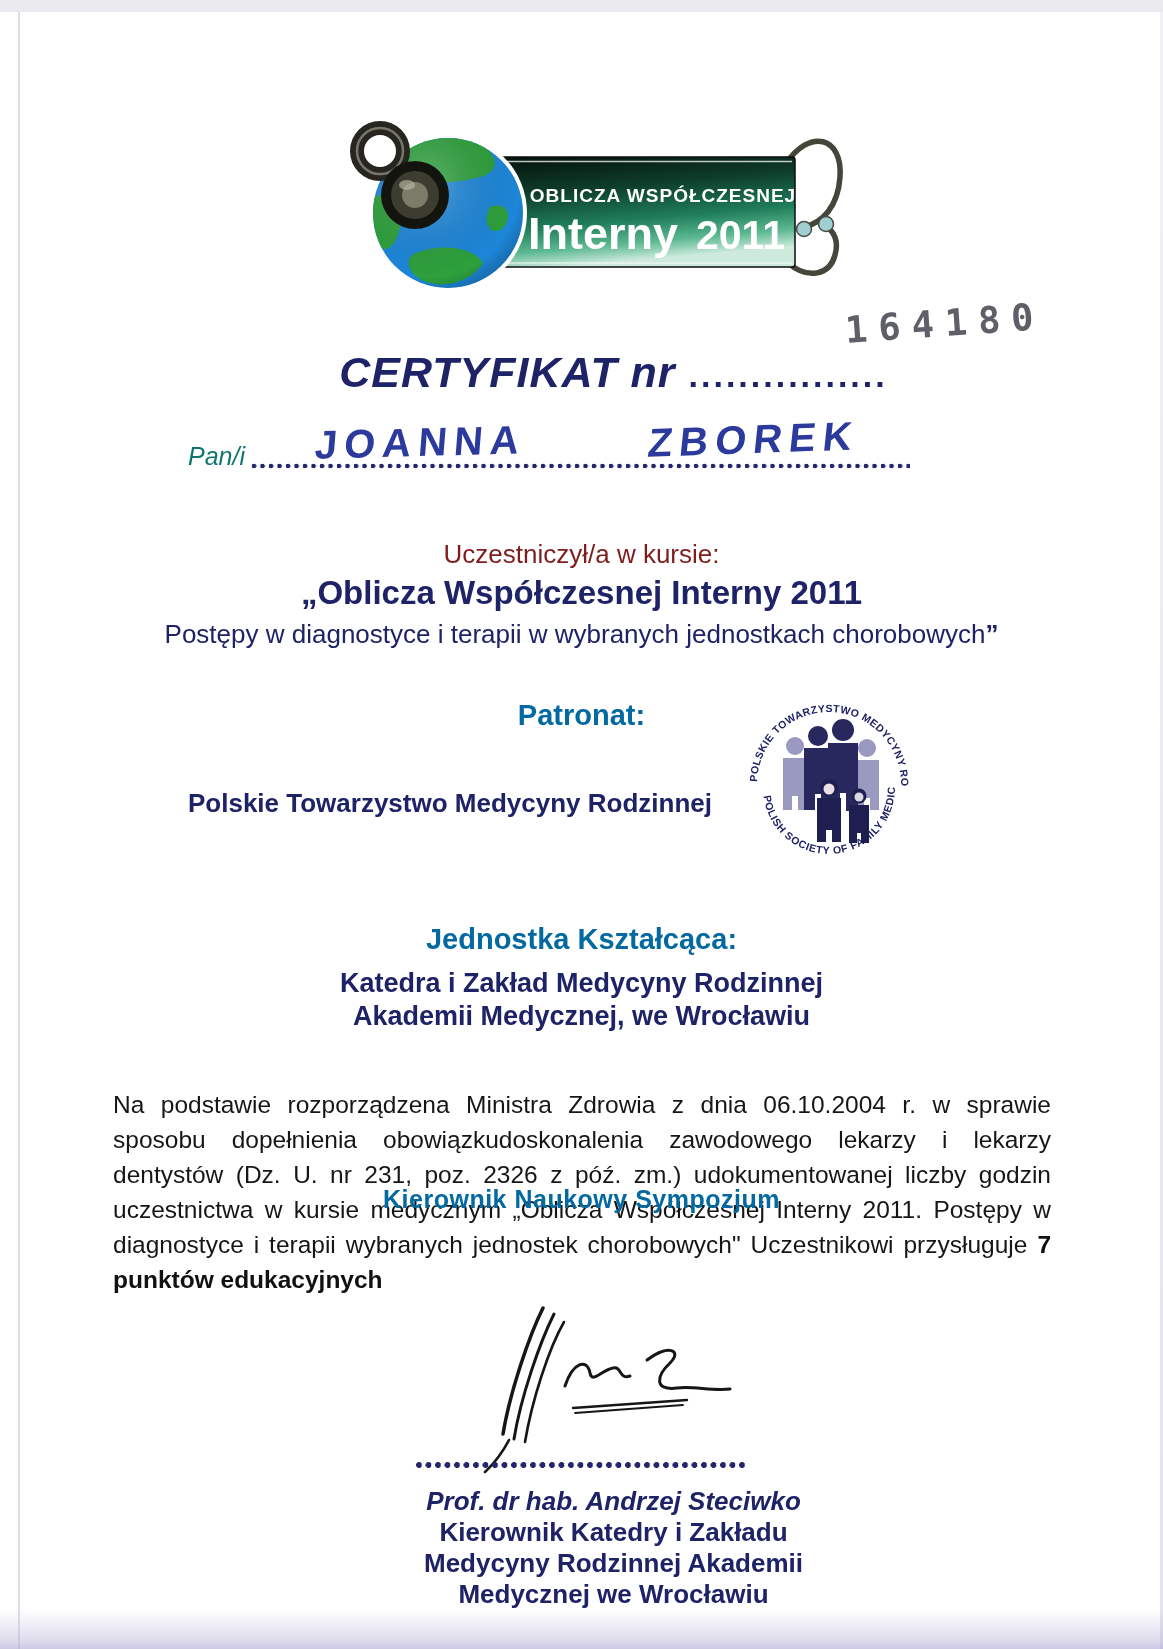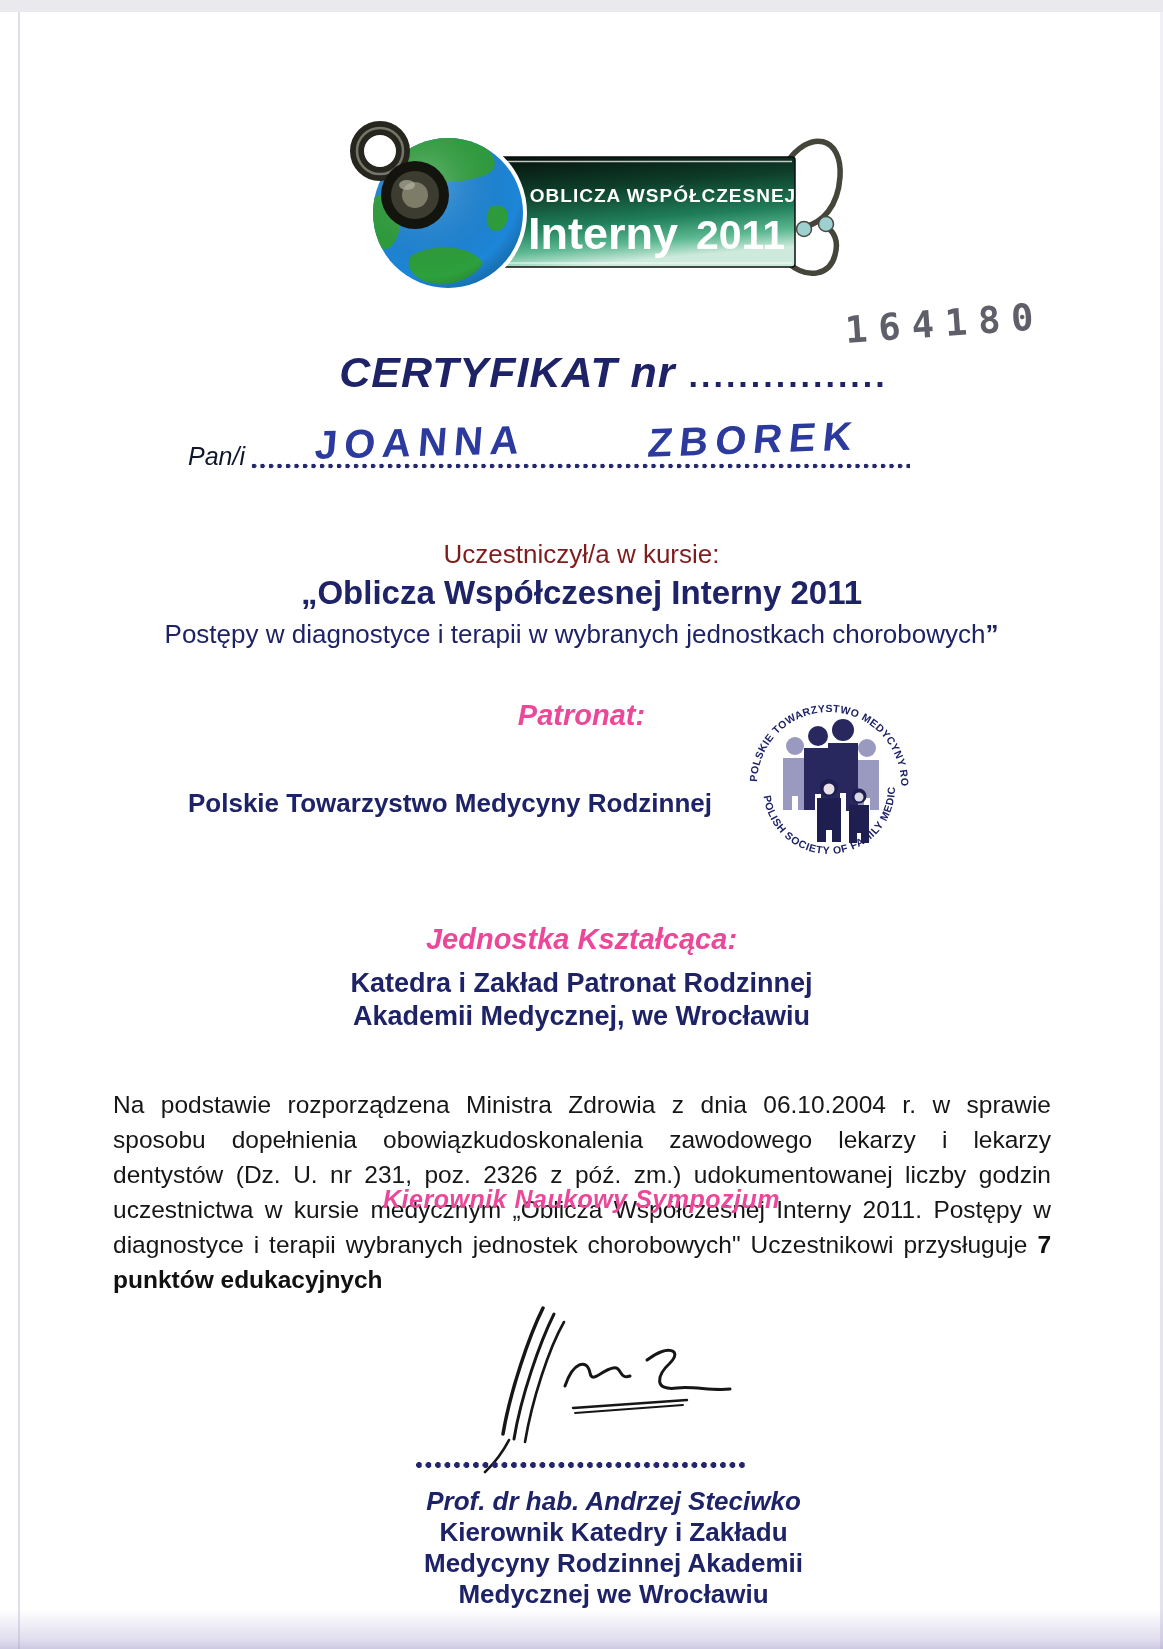--- a/index.html
+++ b/index.html
@@ -4,21 +4,21 @@
 <style>
   html,body{margin:0;padding:0;background:#e9e9ee;}
   .page{
     position:relative;width:1163px;height:1649px;margin:12px auto;
     background:#ffffff;overflow:hidden;
     font-family:"Liberation Sans",sans-serif;color:#1e2266;
   }
   .abs{position:absolute;}
   .centered{left:0;width:1163px;text-align:center;}
   .navy{color:#1e2266;}
-  .blue{color:#ec4899;font-style:italic;}
+  .blue{color:#0369a1;}
   .bold{font-weight:bold;}
 
   
   .scan-left{left:18px;top:0;width:2px;height:1649px;background:#d6d6e2;opacity:.8;}
   .scan-bottom{left:0;bottom:0;width:1163px;height:52px;
     background:linear-gradient(to bottom,rgba(199,193,224,0) 0%,rgba(186,178,216,.45) 60%,rgba(168,159,206,.85) 100%);}
   .scan-right{right:0;top:0;width:3px;height:1649px;background:linear-gradient(to bottom,#eceaf4,#d9d5e8);opacity:.7;}
 
   
   .stamp{
@@ -26,21 +26,21 @@
     font-size:37px;font-weight:bold;color:#3c3c49;letter-spacing:11px;
     transform:rotate(-4deg);opacity:.82;
   }
 
   
   .cert-title{top:336px;font-size:43px;font-weight:bold;font-style:italic;letter-spacing:1px;padding-left:32px;}
   .cert-title .dots{font-style:normal;letter-spacing:3px;font-size:34px;}
 
   
   .recipient-row{left:188px;top:430px;width:722px;display:flex;align-items:flex-end;}
-  .recipient-label{font-size:25px;font-style:italic;color:#0f172a;padding-right:6px;}
+  .recipient-label{font-size:25px;font-style:italic;color:#0f766e;padding-right:6px;}
   .leader{flex:1;height:25px;
     background-image:radial-gradient(circle at 3px 20px,#23266b 2.1px,rgba(0,0,0,0) 2.6px);
     background-size:8.5px 25px;background-repeat:repeat-x;}
   .handwriting{
     font-size:40px;font-weight:bold;color:#2b3a9c;letter-spacing:7px;
     transform:rotate(-1.5deg) skewX(-6deg);white-space:nowrap;
   }
   .hand-first{left:315px;top:408px;}
   .hand-last{left:648px;top:405px;transform:rotate(-2deg) skewX(-8deg);}
 
@@ -180,21 +180,21 @@
       <circle cx="96" cy="104" r="9" fill="#1e1e50"></circle>
         <circle cx="96" cy="105" r="5.5" fill="#e8e0e6"></circle>
       <path d="M84,114 h24 v44 h-9 v-12 h-6 v12 h-9 Z" fill="#1e1e50"></path>
       <circle cx="126" cy="112" r="7.5" fill="#1e1e50"></circle>
         <circle cx="126" cy="113" r="4.5" fill="#d8d8e4"></circle>
       <path d="M116,121 h20 v38 h-8 v-10 h-4 v10 h-8 Z" fill="#1e1e50"></path>
     </g>
   </svg>
 
   <div class="abs centered jednostka-heading blue">Jednostka Kształcąca:</div>
-  <div class="abs centered jednostka-1 navy">Katedra i Zakład Patronat Rodzinnej</div>
+  <div class="abs centered jednostka-1 navy">Katedra i Zakład Medycyny Rodzinnej</div>
   <div class="abs centered jednostka-2 navy">Akademii Medycznej, we Wrocławiu</div>
 
   <p class="abs body-par"><span>Na podstawie rozporządzena Ministra Zdrowia z dnia 06.10.2004 r. w sprawie sposobu dopełnienia obowiązkudoskonalenia zawodowego lekarzy i lekarzy dentystów (Dz. U. nr 231, poz. 2326 z póź. zm.) udokumentowanej liczby godzin uczestnictwa w kursie medycznym „Oblicza Współczesnej Interny 2011. Postępy w diagnostyce i terapii wybranych jednostek chorobowych" Uczestnikowi przysługuje</span> <span class="bold">7 punktów edukacyjnych</span></p>
 
   <div class="abs centered symposium-heading blue">Kierownik Naukowy Sympozjum</div>
 
   <svg class="abs" style="left:425px;top:1282px;" width="330" height="180" viewBox="0 0 330 180">
     <g fill="none" stroke="#161616" stroke-linecap="round">
       <path d="M78,140 C85,98 104,42 118,14" stroke-width="3.5"></path>
       <path d="M89,145 C96,102 115,48 129,20" stroke-width="3"></path>

